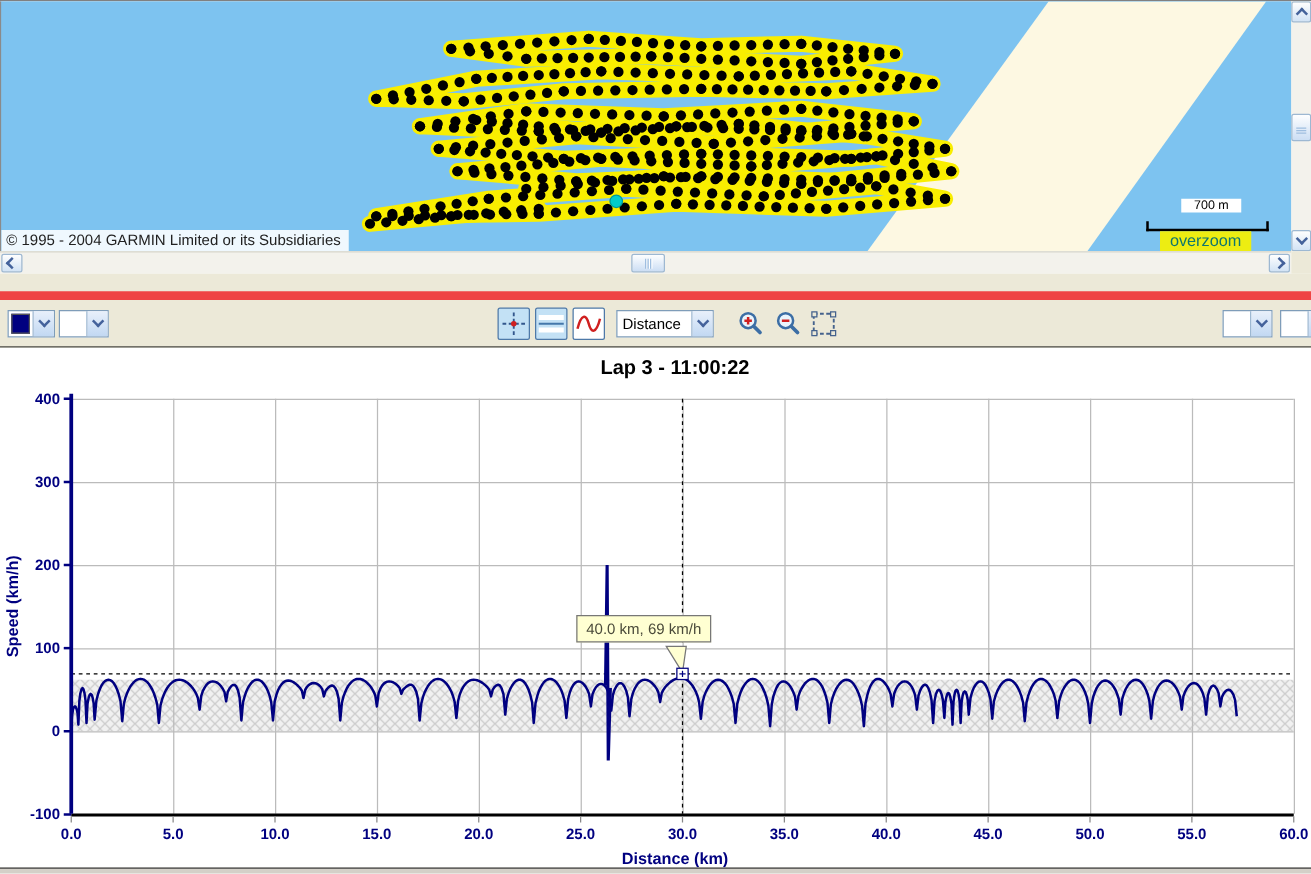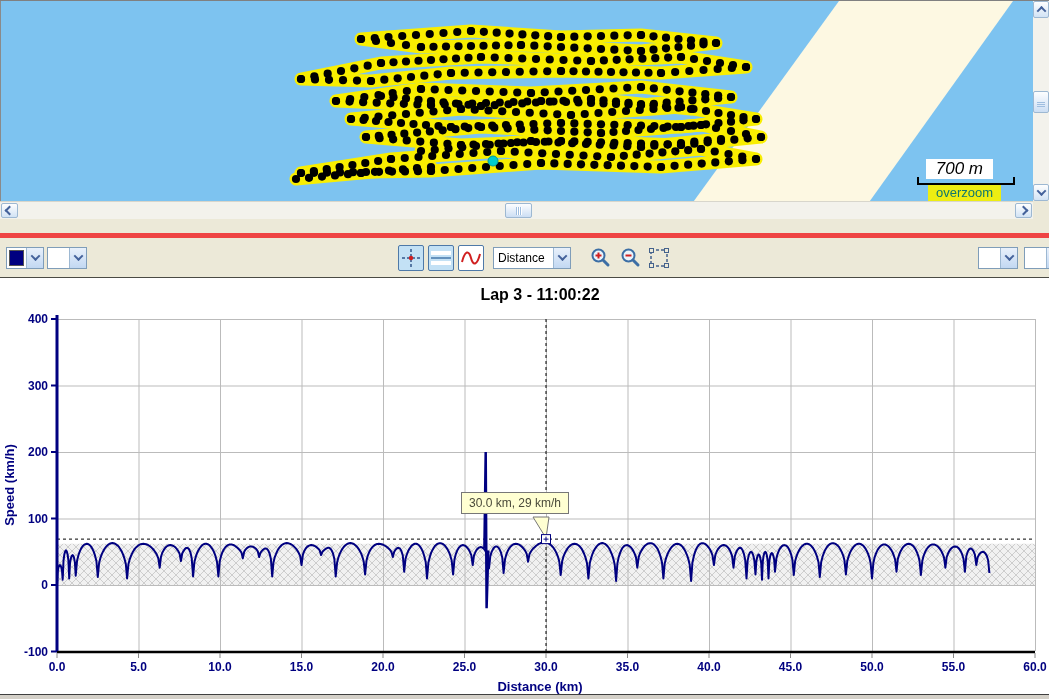--- a/index.html
+++ b/index.html
@@ -6,21 +6,21 @@
   .screen{position:relative;width:1049px;height:699px;overflow:hidden;
           font-family:"Liberation Sans",sans-serif;background:#fff;
           border-top:1px solid #808080;box-sizing:border-box;}
   
   .map-panel{position:absolute;left:0;top:0;width:1033px;height:200px;background:#7DC3F0;
              border-left:1px solid #8a8a8a;box-sizing:border-box;overflow:hidden;}
   #map-svg{position:absolute;left:0;top:0;}
   .copyright{position:absolute;left:0px;bottom:0px;background:rgba(255,255,255,.88);
              color:#222;font-size:12px;padding:1px 6px 2px 4px;white-space:nowrap;}
   .scale-label{position:absolute;right:40px;top:158px;background:#fff;color:#000;
-               font-size:17px;padding:0 10px;font-style:italic;}
+               font-size:10px;padding:0 10px;}
   .scale-bracket{position:absolute;right:18px;top:176px;width:94px;height:6px;
                  border-bottom:2px solid #000;border-left:2px solid #000;border-right:2px solid #000;}
   .overzoom{position:absolute;right:32px;top:184px;background:#EDED12;color:#0f766e;
             font-size:13px;padding:0 8px 1px 8px;}
   
   .vscroll{position:absolute;right:0;top:0;width:16px;height:200px;background:#F3F2EC;}
   .hscroll{position:absolute;left:0;top:200px;width:1033px;height:18px;background:#F3F2EC;border-top:1px solid #d8d6cc;box-sizing:border-box;}
   .scroll-corner{position:absolute;right:0;top:200px;width:16px;height:18px;background:#ECE9D8;}
   .sbtn{position:absolute;background:linear-gradient(#FEFEFE,#D2E3F5);border:1px solid #9DB8D2;
         border-radius:2px;box-sizing:border-box;display:flex;align-items:center;justify-content:center;}
@@ -28,21 +28,21 @@
           border-radius:2px;box-sizing:border-box;display:flex;align-items:center;justify-content:center;gap:1px;}
   .grip-v{width:1px;height:8px;background:#9FBEE0;box-shadow:1px 0 0 #fff;}
   .chev{display:inline-block;width:5px;height:5px;border-right:2px solid #44629B;border-bottom:2px solid #44629B;}
   .chev.down{transform:rotate(45deg) translate(-1px,-1px);}
   .chev.up{transform:rotate(-135deg) translate(-1px,-1px);}
   .chev.left{transform:rotate(135deg);}
   .chev.right{transform:rotate(-45deg);}
   
   .toolbar-strip{position:absolute;left:0;top:218px;width:1049px;height:14px;background:#ECE9D8;}
   .toolbar{position:absolute;left:0;top:232px;width:1049px;height:45px;background:#ECE9D8;
-           border-top:5px solid #ef4444;border-bottom:1px solid #4a4a44;box-sizing:border-box;}
+           border-top:7px solid #ef4444;border-bottom:1px solid #4a4a44;box-sizing:border-box;}
   .combo{position:absolute;top:50%;transform:translateY(-50%);height:22px;background:#fff;
          border:1px solid #7F9DB9;box-sizing:border-box;display:flex;align-items:stretch;}
   .combo .field{flex:1;display:flex;align-items:center;padding-left:4px;font-size:12px;color:#000;}
   .combo .swatch{flex:1;margin:2px;border:1px solid #555;}
   .combo .arrow{width:16px;background:linear-gradient(#E8F0FB,#C2D8F2);border-left:1px solid #9DB8D2;
                 display:flex;align-items:center;justify-content:center;}
   .tbtn{position:absolute;top:50%;transform:translateY(-50%);width:26px;height:26px;
         border:1px solid #4E79A8;border-radius:2px;box-sizing:border-box;
         display:flex;align-items:center;justify-content:center;background:#C3E1F5;}
   .tico{position:absolute;top:50%;transform:translateY(-50%);width:22px;height:22px;
@@ -555,20 +555,21 @@
           <circle cx="615" cy="100.5" r="4.1" fill="#000000"></circle>
           <circle cx="627.5" cy="101.75" r="4.1" fill="#000000"></circle>
           <circle cx="640" cy="103" r="4.1" fill="#000000"></circle>
           <circle cx="652.5" cy="104.25" r="4.1" fill="#000000"></circle>
           <circle cx="665" cy="105.5" r="4.1" fill="#000000"></circle>
           <circle cx="677.5" cy="106.75" r="4.1" fill="#000000"></circle>
           <circle cx="690" cy="108" r="4.1" fill="#000000"></circle>
         </g>
         <circle cx="492" cy="160" r="5" fill="#00CCCC" stroke="#009999" stroke-width="1"></circle>
       </svg>
+    <div class="copyright">© 1995 - 2004 GARMIN Limited or its Subsidiaries</div>
     <div class="scale-label">700 m</div>
     <div class="scale-bracket"></div>
     <div class="overzoom">overzoom</div>
   </div>
 
   <div class="vscroll">
     <div class="sbtn" style="left:0;top:0;width:16px;height:17px;">
         <span class="chev up"></span>
       </div>
     <div class="sthumb" style="left:0;top:90px;width:16px;height:22px;flex-direction:row;">
@@ -751,17 +752,17 @@
           <text x="1035" y="392" text-anchor="middle">60.0</text>
         </g>
         <text x="14" y="206" text-anchor="middle" transform="rotate(-90 14 206)" fill="#000080" font-size="13" font-weight="bold">Speed (km/h)</text>
         <text x="540" y="412" text-anchor="middle" fill="#000080" font-size="13" font-weight="bold">Distance (km)</text>
         <polygon points="533,238 549,238 546,259.115" fill="#FFFFD2" stroke="#777" stroke-width="1"></polygon>
         <rect x="541.5" y="255.615" width="9" height="9" fill="#fff" stroke="#000080" stroke-width="1"></rect>
         <line x1="543.5" y1="260.115" x2="548.5" y2="260.115" stroke="#000080" stroke-width="1"></line>
         <line x1="546" y1="257.615" x2="546" y2="262.615" stroke="#000080" stroke-width="1"></line>
       </svg>
     <div class="chart-title">Lap 3 - 11:00:22</div>
-    <div class="tooltip">30.0 km, 29 km/h</div>
+    <div class="tooltip">40.0 km, 69 km/h</div>
     <div class="bottom-frame"></div>
   </div>
 
 </div>
 
 </body></html>

